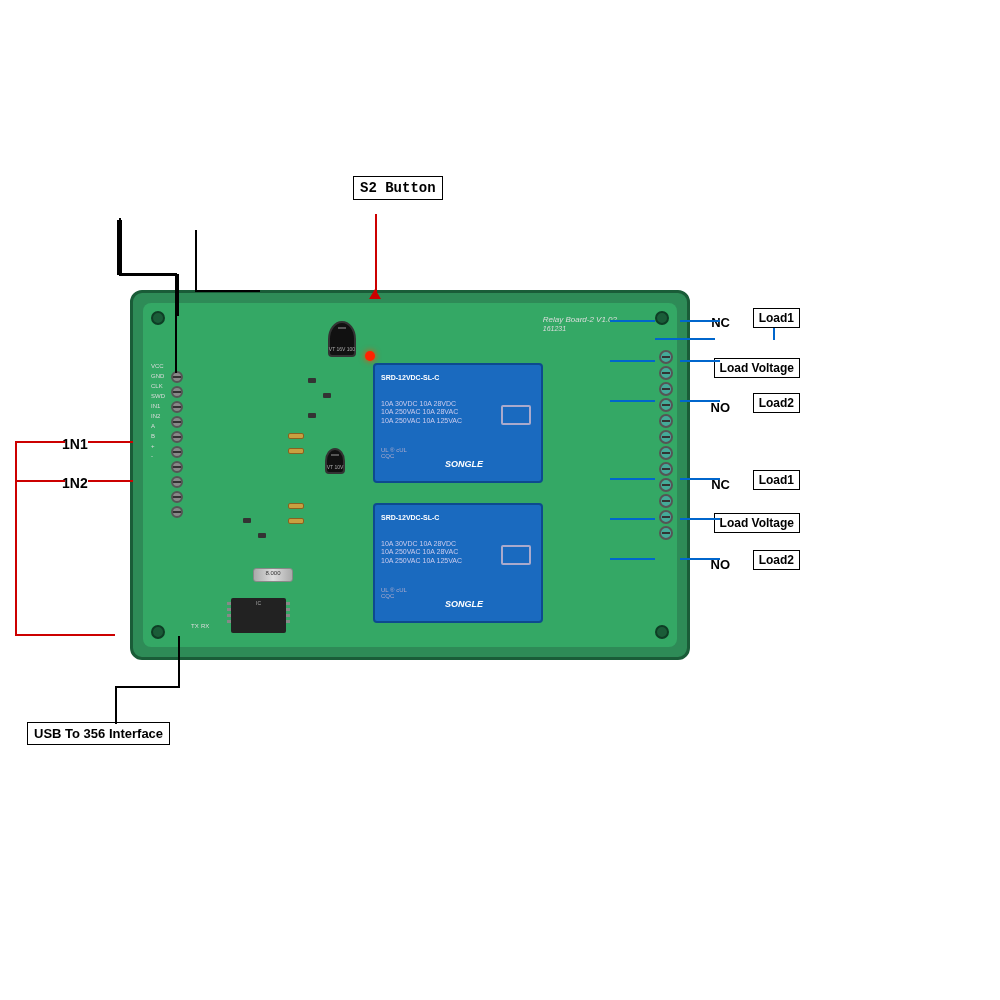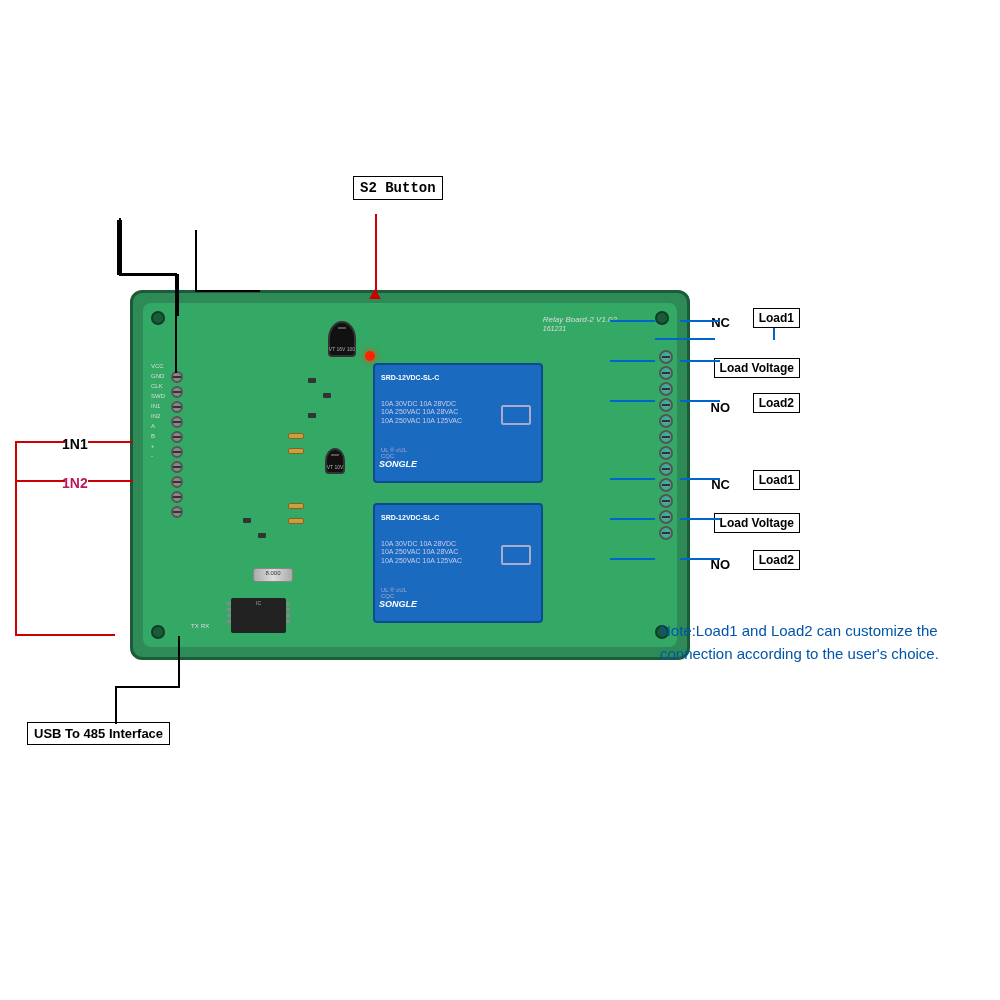--- a/index.html
+++ b/index.html
@@ -67,23 +67,23 @@
       position: absolute;
       top: 35px;
       left: 6px;
       color: #cce;
       font-size: 7px;
       line-height: 1.2;
     }
     .relay-brand {
       position: absolute;
       bottom: 12px;
-      left: 4px;
+      left: 12px;
       right: 0;
-      text-align: left;
+      text-align: center;
       color: white;
       font-size: 9px;
       font-weight: bold;
       font-style: italic;
     }
     
     .cap-large {
       position: absolute;
       width: 28px;
       height: 36px;
@@ -352,31 +352,31 @@
   <div style="position:absolute;left:375px;top:214px;width:2px;height:78px;background:#cc0000;"></div>
 
   <div style="position:absolute;left:369px;top:289px;width:0;height:0;border-left:6px solid transparent;border-right:6px solid transparent;border-bottom:10px solid #cc0000;"></div>
 
   <div style="position:absolute;left:62px;top:435px;">
     <span style="font-size:14px;font-weight:bold;color:#000;">1N1</span>
   </div>
   <div style="position:absolute;left:88px;top:441px;width:45px;height:2px;background:#cc0000;"></div>
 
   <div style="position:absolute;left:62px;top:474px;">
-    <span style="font-size:14px;font-weight:bold;color:#be185d;">1N2</span>
+    <span style="font-size:14px;font-weight:bold;color:#000000;">1N2</span>
   </div>
   <div style="position:absolute;left:88px;top:480px;width:45px;height:2px;background:#cc0000;"></div>
 
   <div style="position:absolute;left:15px;top:441px;width:50px;height:2px;background:#cc0000;"></div>
   <div style="position:absolute;left:15px;top:480px;width:50px;height:2px;background:#cc0000;"></div>
   <div style="position:absolute;left:15px;top:441px;width:2px;height:195px;background:#cc0000;"></div>
   <div style="position:absolute;left:15px;top:634px;width:100px;height:2px;background:#cc0000;"></div>
 
   <div style="position:absolute;left:27px;top:722px;">
-    <div class="ann-box" style="font-size:13px;">USB To 485 Interface</div>
+    <div class="ann-box" style="font-size:13px;">USB To 356 Interface</div>
   </div>
 
   <div style="position:absolute;left:115px;top:686px;width:2px;height:38px;background:#000;"></div>
   <div style="position:absolute;left:115px;top:686px;width:65px;height:2px;background:#000;"></div>
   <div style="position:absolute;left:178px;top:636px;width:2px;height:52px;background:#000;"></div>
 
   <div style="position:absolute;right:285px;top:338px;width:60px;height:2px;background:#0066cc;"></div>
   <div style="position:absolute;right:225px;top:315px;width:2px;height:25px;background:#0066cc;"></div>
   <div style="position:absolute;right:270px;top:313px;">
     <span style="font-size:13px;font-weight:bold;color:#000;">NC</span>
@@ -422,20 +422,17 @@
     <div style="border:1.5px solid #000;background:white;padding:2px 5px;font-size:12px;font-weight:bold;">Load2</div>
   </div>
 
   <div style="position:absolute;right:345px;top:478px;width:45px;height:2px;background:#0066cc;"></div>
   <div style="position:absolute;right:280px;top:478px;width:40px;height:2px;background:#0066cc;"></div>
   <div style="position:absolute;right:345px;top:518px;width:45px;height:2px;background:#0066cc;"></div>
   <div style="position:absolute;right:280px;top:518px;width:40px;height:2px;background:#0066cc;"></div>
   <div style="position:absolute;right:345px;top:558px;width:45px;height:2px;background:#0066cc;"></div>
   <div style="position:absolute;right:280px;top:558px;width:40px;height:2px;background:#0066cc;"></div>
 
-  <div class="note-text" style="right:30px;top:620px;max-width:310px;">Note:Load1 and Load2 can
-customize the connection
-according to the user's choice.</div>
 
   <div style="position:absolute;left:195px;top:230px;width:2px;height:62px;background:#000;"></div>
   <div style="position:absolute;left:195px;top:290px;width:65px;height:2px;background:#000;"></div>
 
 </div>
 
 </body></html>

